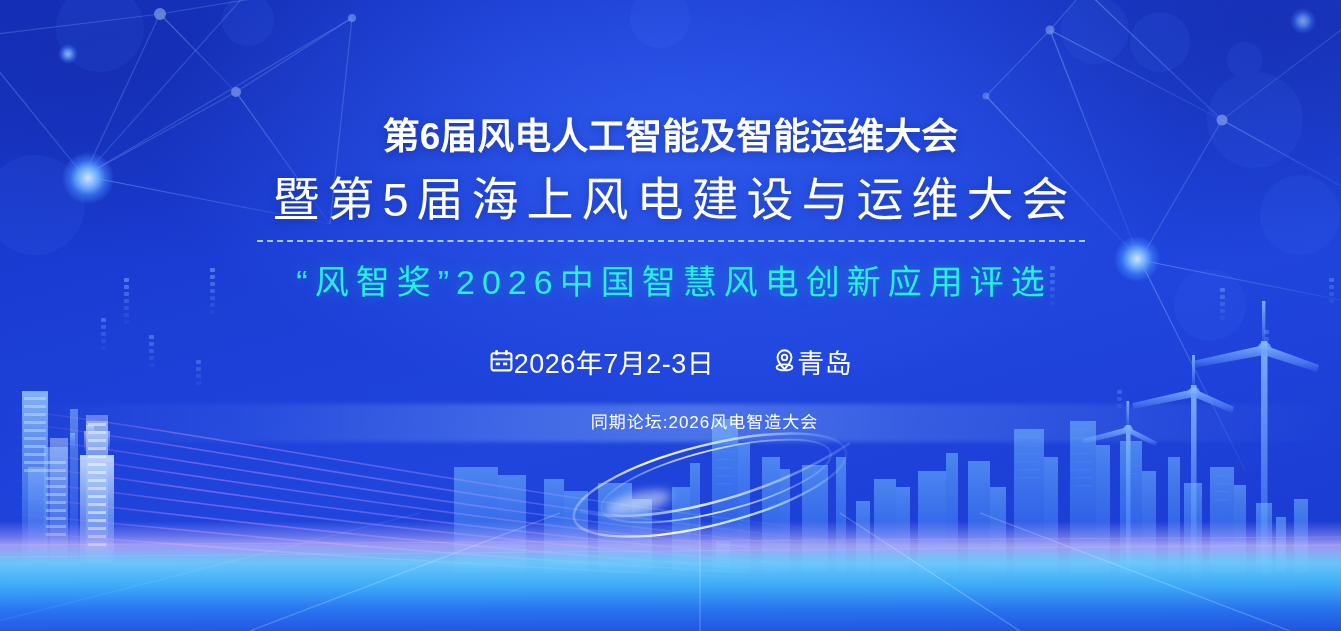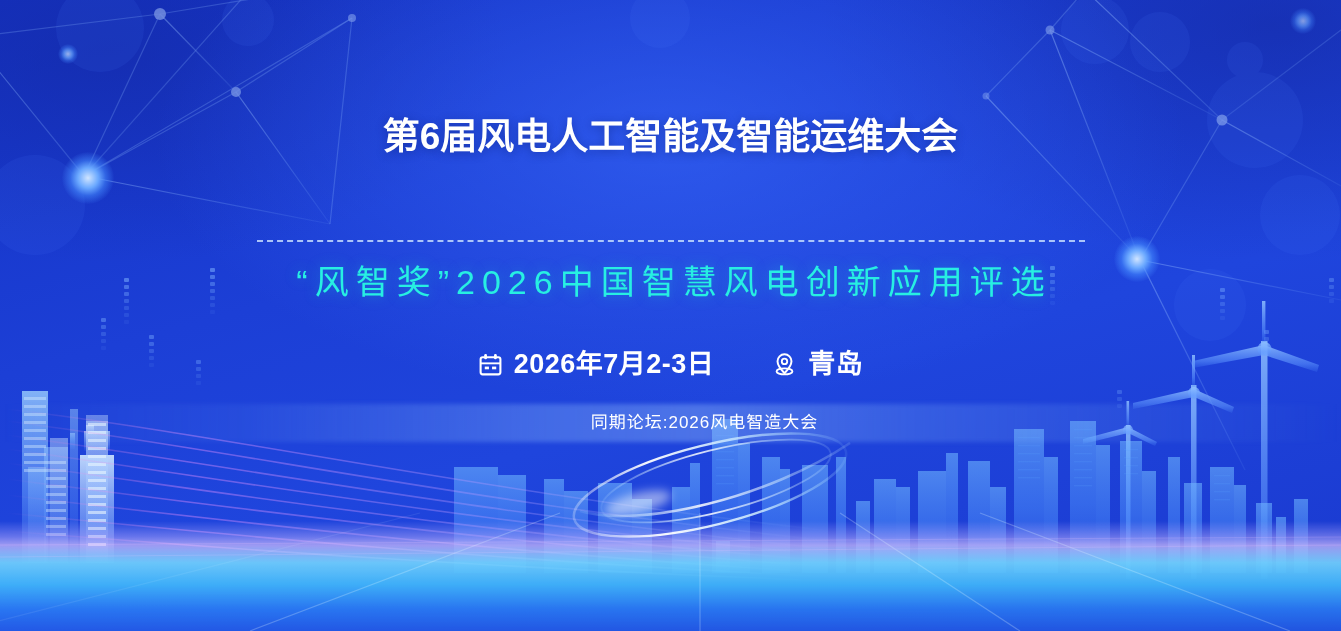--- a/index.html
+++ b/index.html
@@ -89,21 +89,21 @@
     text-indent:7px;
     white-space:nowrap;
     text-shadow:0 0 14px rgba(30,220,210,.35);
   }
 
   #meta{
     position:absolute;top:348px;left:0;width:100%;
     display:flex;justify-content:center;align-items:center;gap:58px;
     color:#ffffff;
   }
-  .meta-item{display:flex;align-items:center;gap:11px;font-weight:bold;}
+  .meta-item{display:flex;align-items:flex-start;}
   .meta-item .txt{font-size:27px;line-height:32px;letter-spacing:.5px;white-space:nowrap;}
   .meta-ico{width:25px;height:25px;flex:0 0 auto;display:block;}
 
   #forum-band{
     position:absolute;top:404px;left:0;width:100%;height:38px;
     background:linear-gradient(to right,
       rgba(120,170,255,0) 0%,
       rgba(120,170,255,.10) 18%,
       rgba(150,195,255,.30) 40%,
       rgba(165,205,255,.34) 52%,
@@ -496,20 +496,21 @@
       <ellipse cx="190" cy="74" rx="140" ry="40" stroke="url(#swG)" stroke-width="2.4" transform="rotate(-14 190 74)"></ellipse>
       <ellipse cx="196" cy="70" rx="118" ry="31" stroke="url(#swG2)" stroke-width="1.8" transform="rotate(-14 196 70)"></ellipse>
       <path d="M60 100 C 120 118, 250 86, 330 32" stroke="url(#swG2)" stroke-width="2.6"></path>
     </g>
     <ellipse cx="118" cy="92" rx="34" ry="10" fill="#ffffff" opacity=".5" transform="rotate(-14 118 92)" style="filter:blur(5px)"></ellipse>
   </svg>
 
   <div id="content">
 
     <div class="title-1">第6届风电人工智能及智能运维大会</div>
+    <div class="title-2">暨第5届海上风电建设与运维大会</div>
 
     <div id="divider"></div>
 
     <div class="subtitle">“风智奖”2026中国智慧风电创新应用评选</div>
 
     <div id="meta">
 
       <div class="meta-item">
         <svg class="meta-ico" viewBox="0 0 24 24">
           <rect x="2.5" y="5" width="19" height="16.5" rx="2" ry="2" fill="none" stroke="#ffffff" stroke-width="2"></rect>

